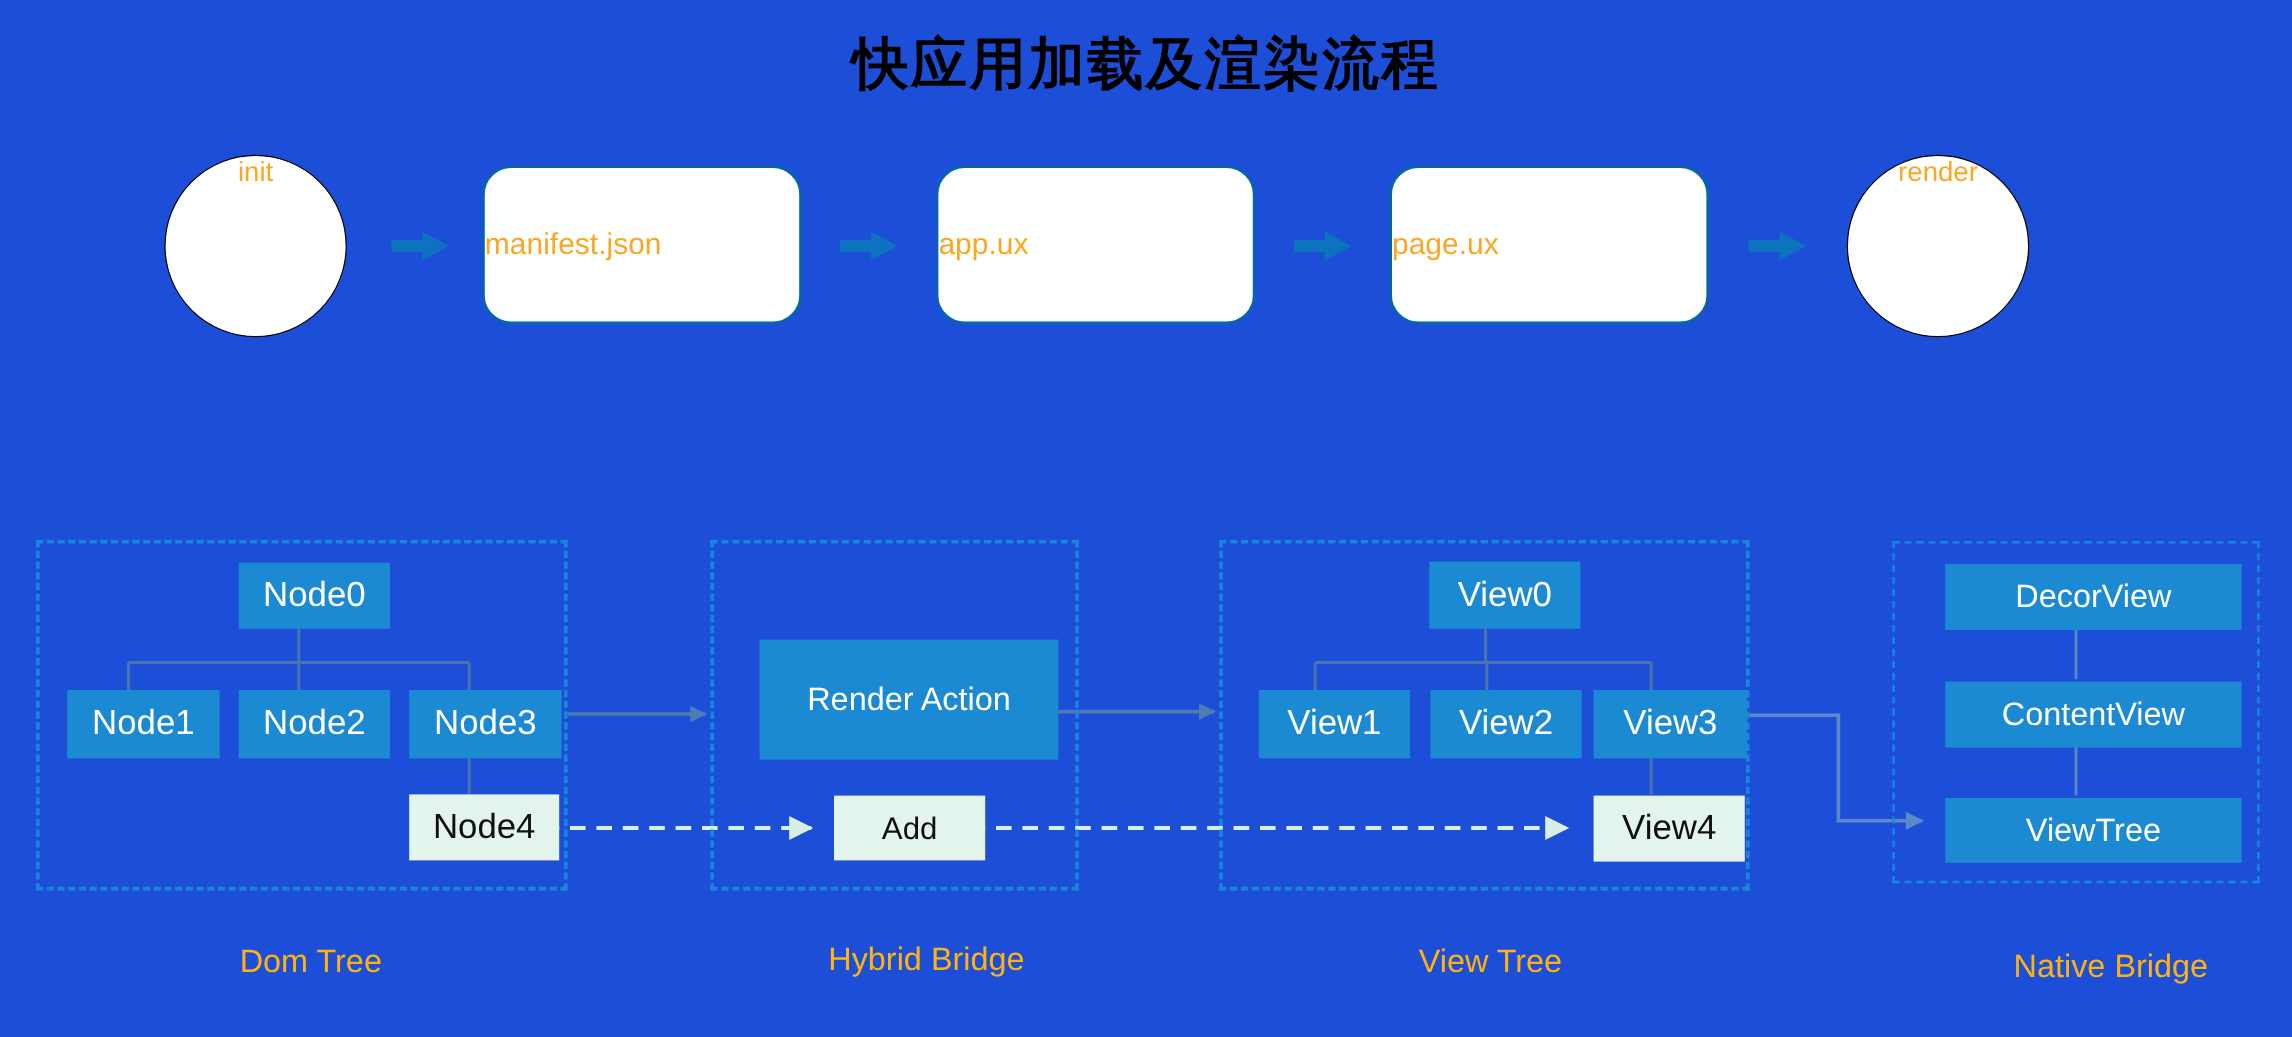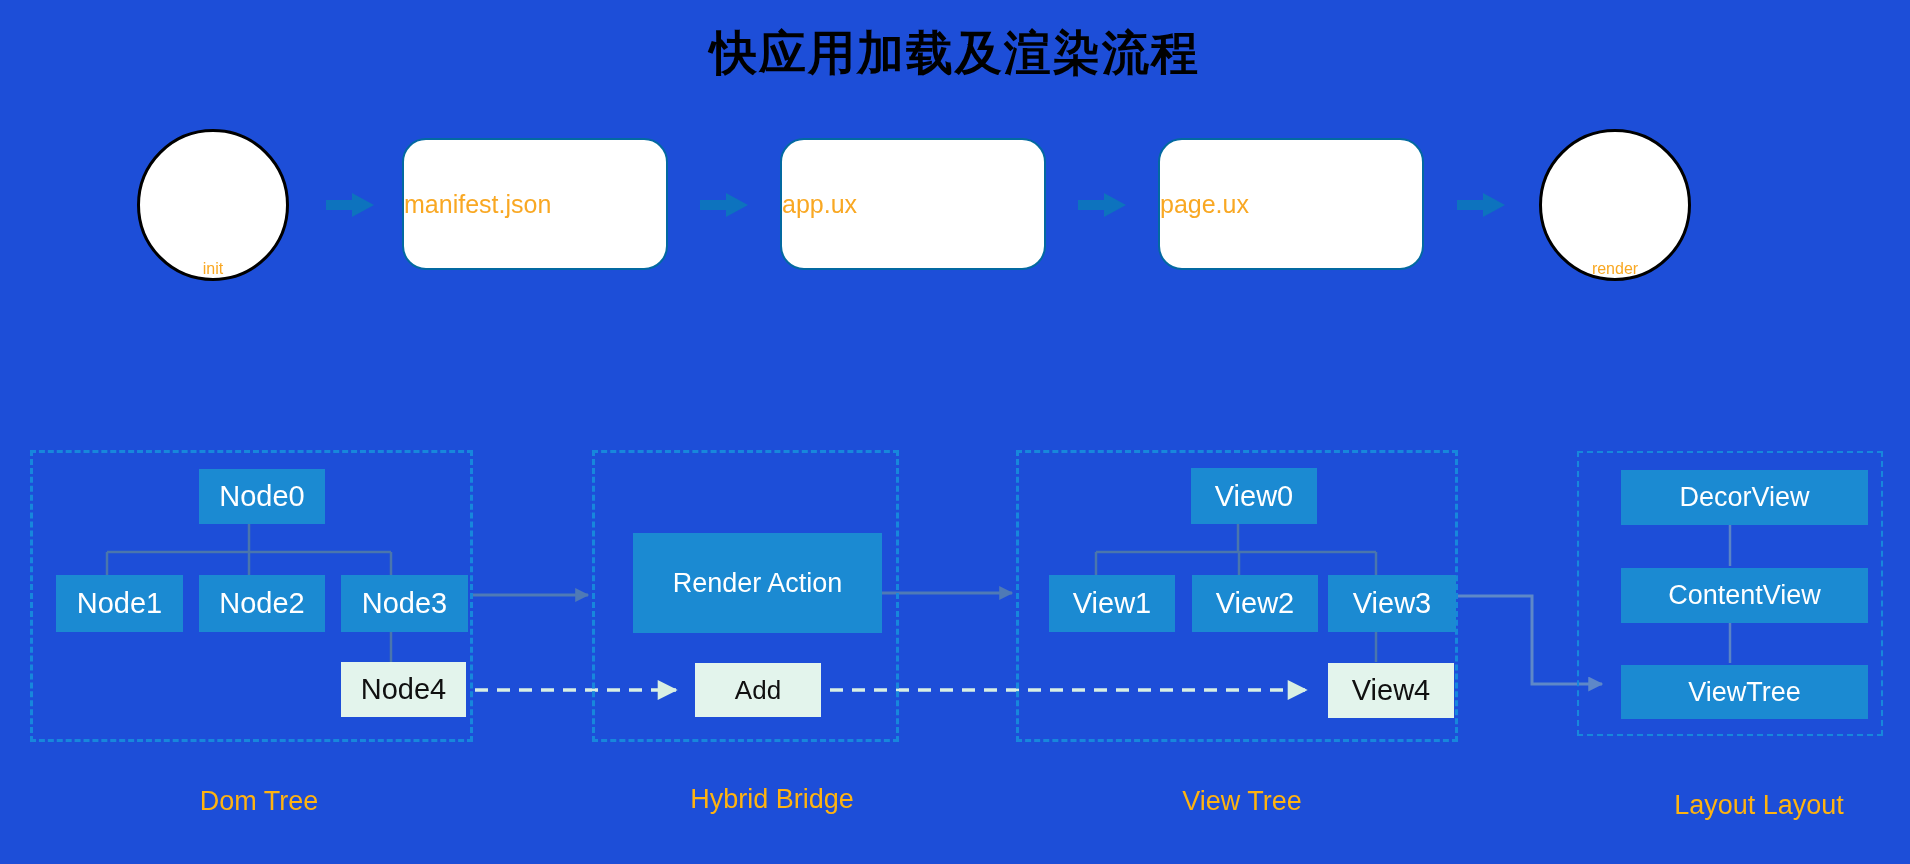--- a/index.html
+++ b/index.html
@@ -7,23 +7,23 @@
     position:relative;width:1910px;height:864px;background:#1d4ed8;overflow:hidden;
     font-family:"Liberation Sans",sans-serif;
   }
   .title{
     position:absolute;top:22px;left:0;width:100%;text-align:center;
     font-family:"DejaVu Serif",serif;font-weight:700;font-size:47px;color:#000;
     letter-spacing:2px;
   }
   
   .flow-circle{
-    position:absolute;width:152px;height:152px;border:3px solid #000000;border-radius:50%;
-    display:flex;align-items:flex-end;justify-content:center;box-sizing:border-box;
-    color:#f9a823;font-size:16px;background:#fff;
+    position:absolute;width:152px;height:152px;border:1px solid #000000;border-radius:50%;
+    display:flex;align-items:flex-start;justify-content:center;box-sizing:border-box;
+    color:#f9a823;font-size:23px;background:#fff;
   }
   .flow-rect{
     position:absolute;width:266px;height:132px;border:2px solid #0369a1;border-radius:24px;
     display:flex;align-items:center;justify-content:flex-start;box-sizing:border-box;
     color:#f9a823;font-size:25px;background:#fff;
   }
   .block-arrow{position:absolute;}
   
   .dashed-box{
     position:absolute;border:3px dashed #1787dc;box-sizing:border-box;background:transparent;
@@ -178,15 +178,15 @@
     <div class="node" style="left:29px;top:17px;width:247px;height:55px;font-size:27px">
       <span>DecorView</span>
     </div>
     <div class="node" style="left:29px;top:115px;width:247px;height:55px;font-size:27px">
       <span>ContentView</span>
     </div>
     <div class="node" style="left:29px;top:212px;width:247px;height:54px;font-size:27px">
       <span>ViewTree</span>
     </div>
   </div>
-  <div class="section-label" style="left:1735px;top:790px">Layout Layout</div>
+  <div class="section-label" style="left:1735px;top:790px">Native Bridge</div>
 
 </div>
 
 </body></html>

